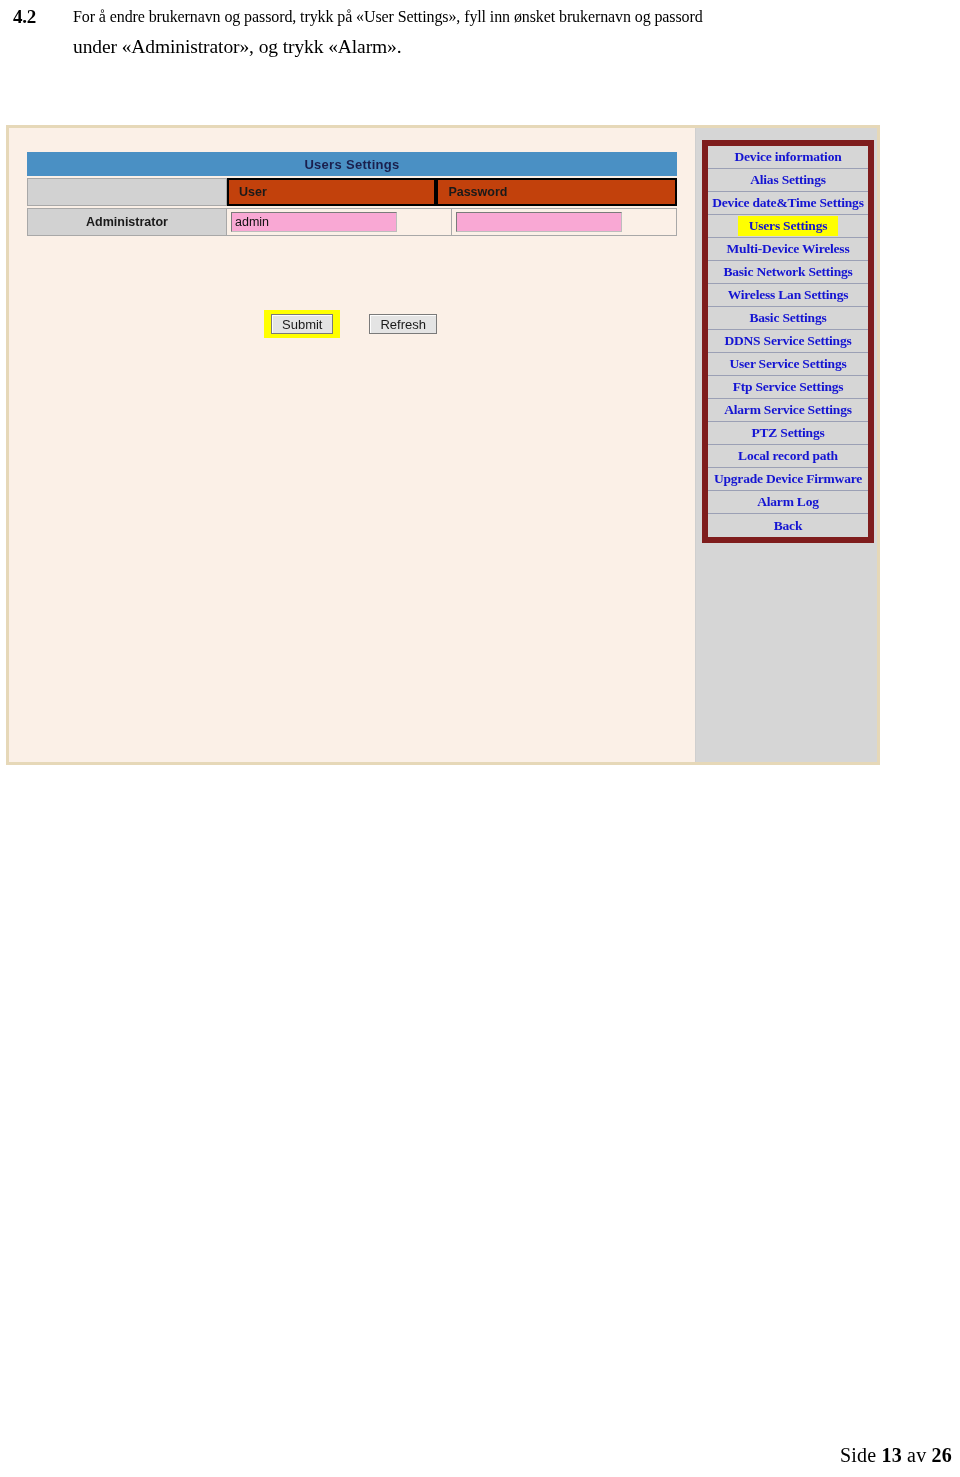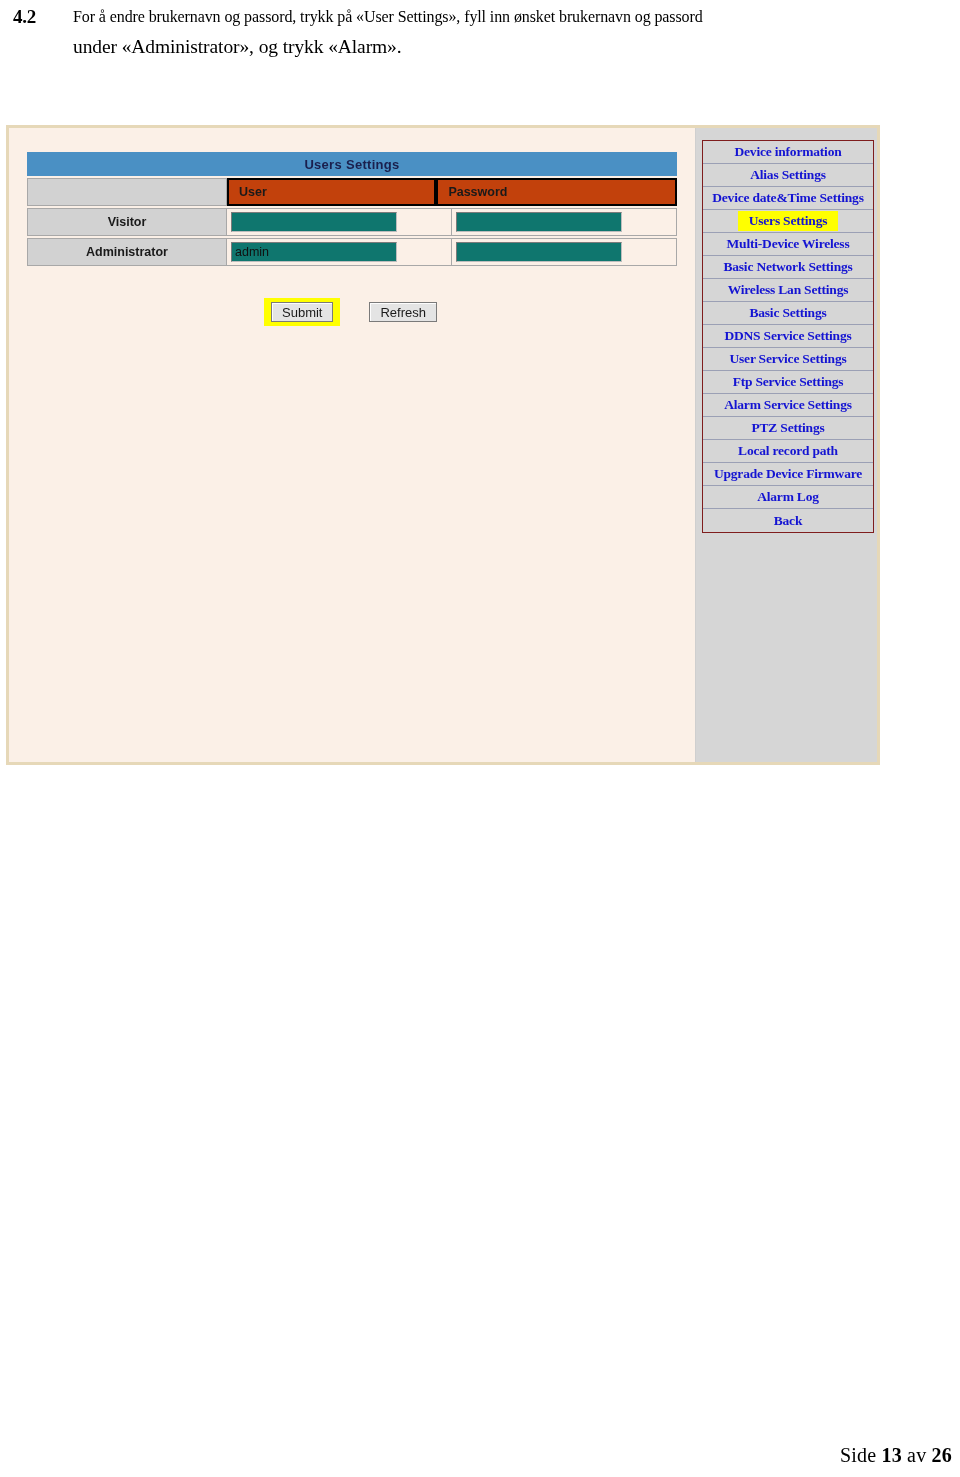--- a/index.html
+++ b/index.html
@@ -144,39 +144,39 @@
     border-left: none;
     box-sizing: border-box;
     display: flex;
     align-items: center;
     padding-left: 4px;
   }
   .cell-field:first-of-type { }
   .txtbox {
     width: 166px;
     height: 20px;
-    background: #0f766e;
+    background: #f9a8d4;
     border: 1px solid #7b7b7b;
     border-right-color: #bdbdbd;
     border-bottom-color: #bdbdbd;
     box-sizing: border-box;
     font-size: 12.5px;
     font-family: "Liberation Sans", "DejaVu Sans", sans-serif;
     color: #111;
     padding: 0 3px;
     display: flex;
     align-items: center;
     line-height: 18px;
   }
 
   
   #button-row {
     position: absolute;
     left: 255px;
-    top: 170px;
+    top: 182px;
     display: flex;
     align-items: center;
     gap: 22px;
   }
   .btn-wrap {
     padding: 4px 7px;
   }
   .btn-wrap.highlight {
     background: #ffff00;
   }
@@ -195,21 +195,21 @@
     font-family: "Liberation Sans", "DejaVu Sans", sans-serif;
     padding: 0 10px;
   }
 
   
   #menu-list {
     position: absolute;
     left: 6px;
     top: 12px;
     width: 172px;
-    border: 1px solid #7f1d1d;
+    border: 6px solid #7f1d1d;
     box-sizing: border-box;
     background: #d6d6d6;
     text-align: right;
   }
   .menu-item {
     height: 23px;
     border-bottom: 1px solid #9ba0b5;
     box-sizing: border-box;
     display: flex;
     align-items: center;
@@ -265,29 +265,20 @@
       <div id="users-table">
 
         <div id="users-title-bar">Users Settings</div>
 
         <div class="trow">
           <div class="cell-label blank-label"></div>
           <div class="cell-head">User</div>
           <div class="cell-head">Password</div>
         </div>
 
-        <div class="trow">
-          <div class="cell-label">Visitor</div>
-          <div class="cell-field">
-            <div class="txtbox"></div>
-          </div>
-          <div class="cell-field">
-            <div class="txtbox"></div>
-          </div>
-        </div>
 
 
         <div class="trow">
           <div class="cell-label">Administrator</div>
           <div class="cell-field">
             <div class="txtbox">admin</div>
           </div>
           <div class="cell-field">
             <div class="txtbox"></div>
           </div>

